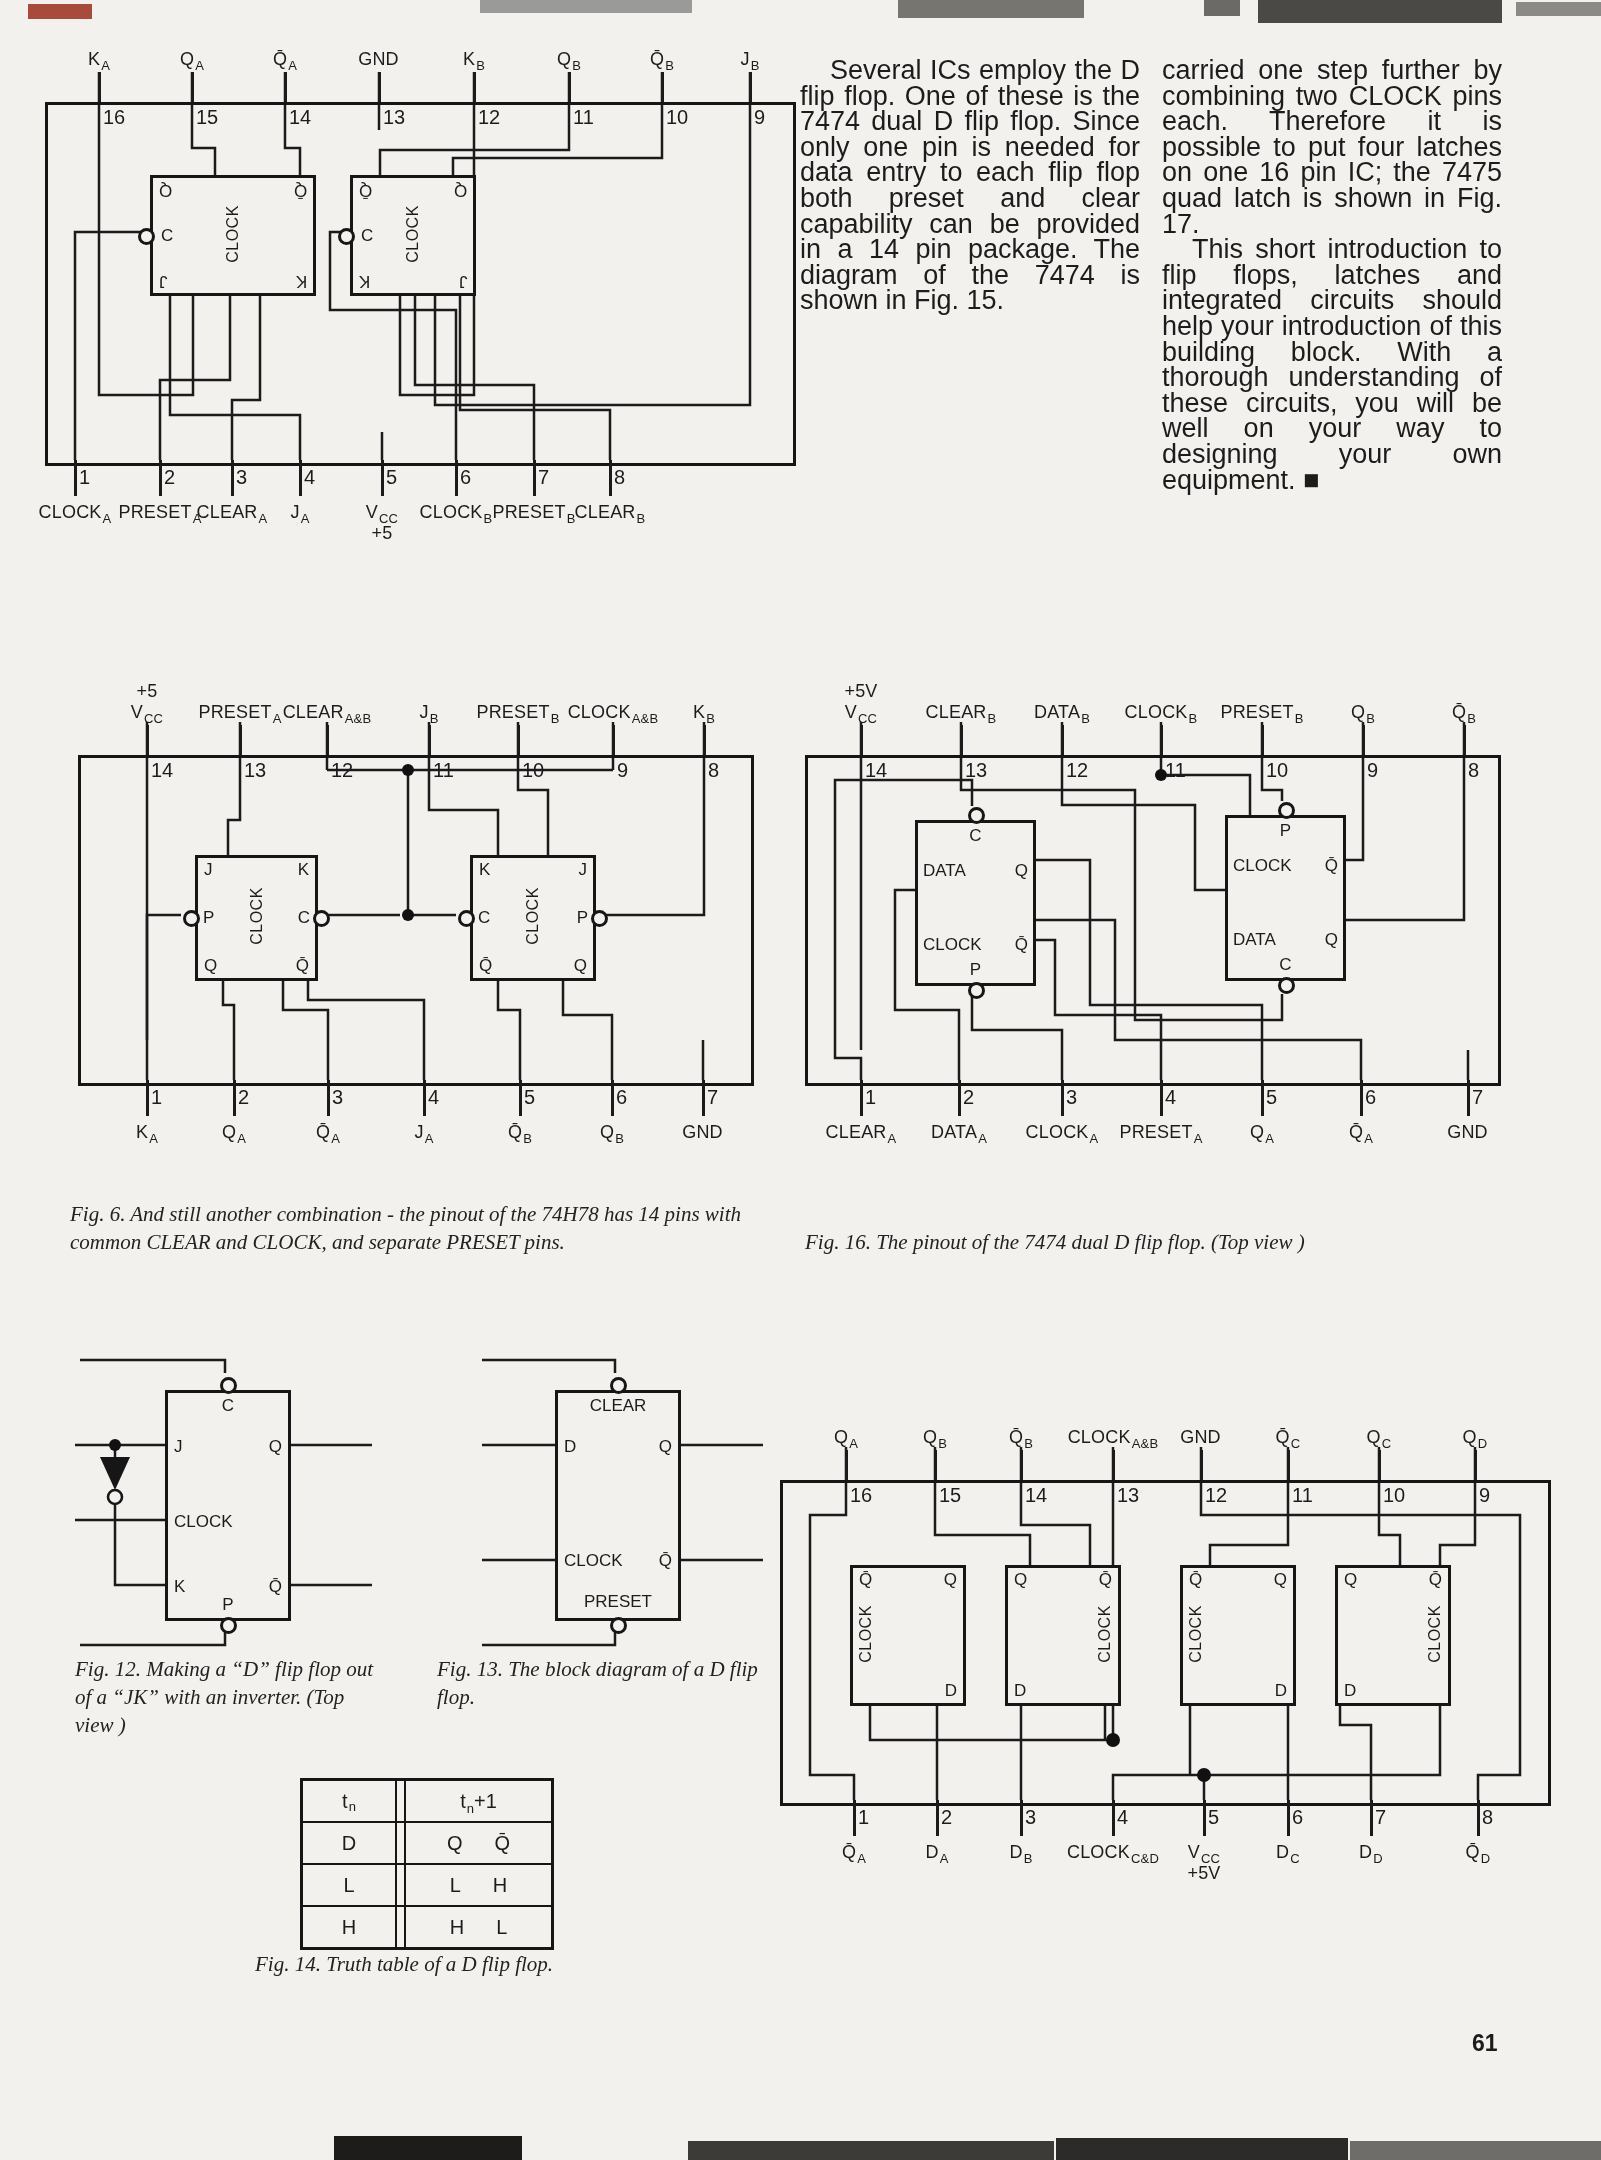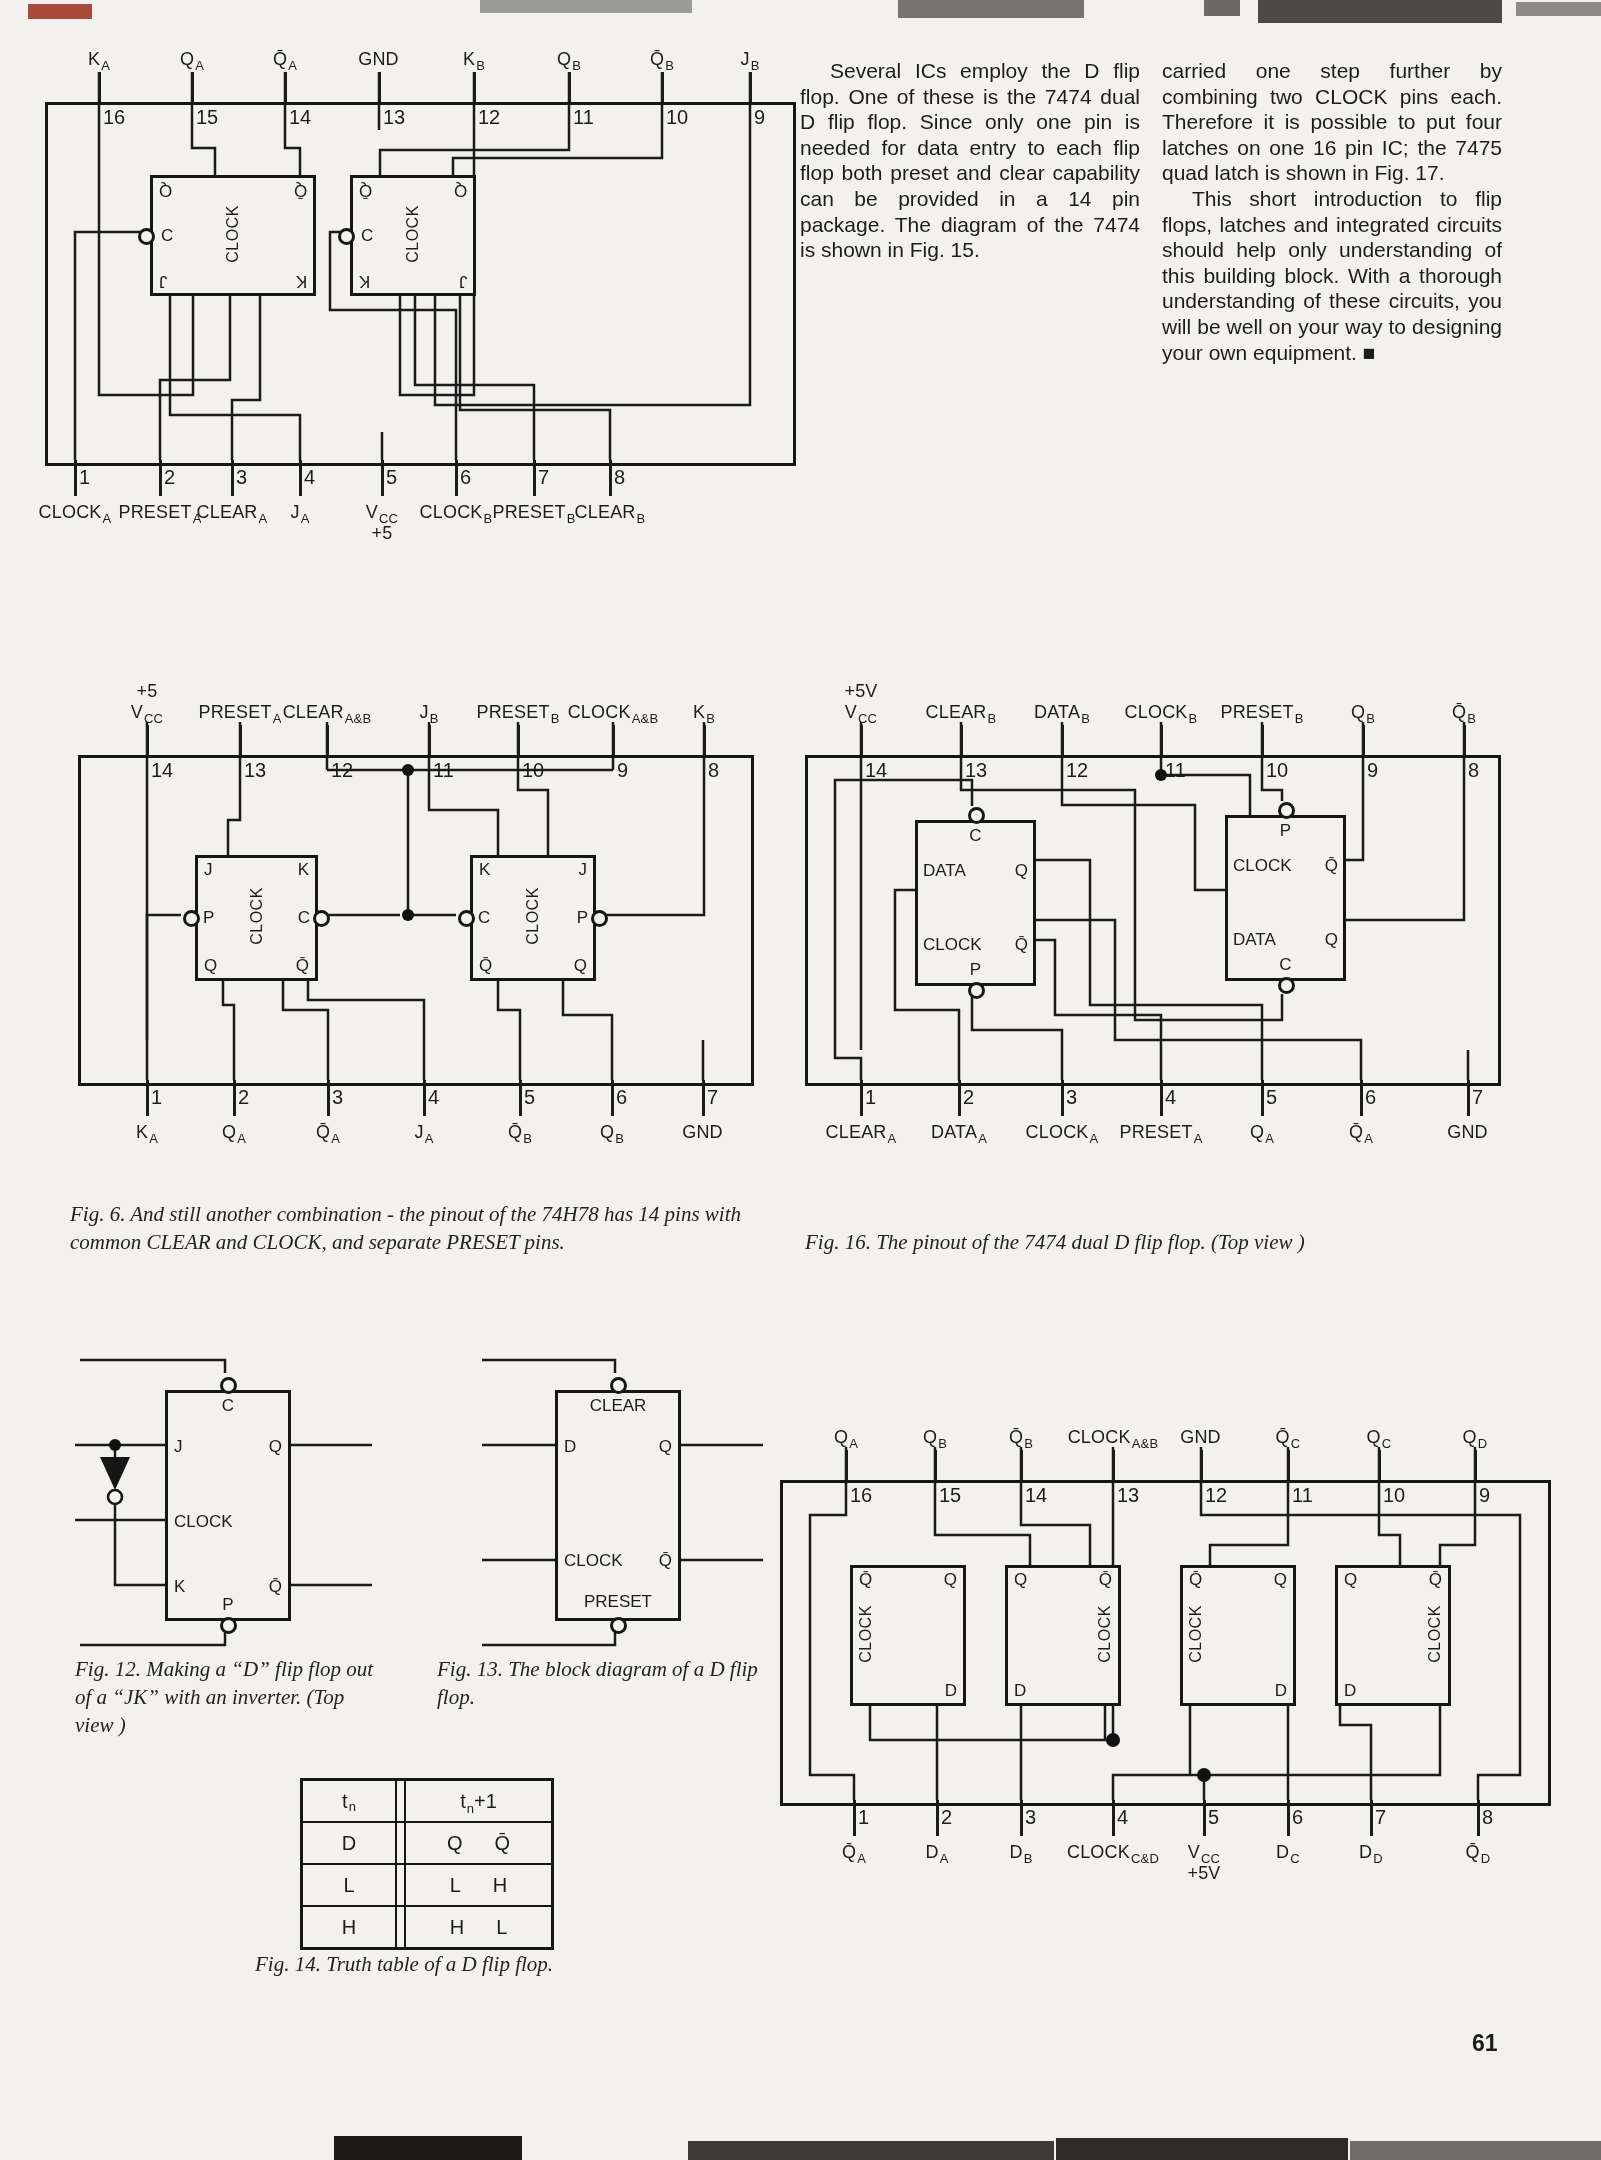--- a/index.html
+++ b/index.html
@@ -41,21 +41,21 @@
         top:calc(50% - 11px);white-space:nowrap;transform:rotate(-90deg);}
   .vclk.c{left:calc(50% - 40px);}
   .vclk.le{left:-27px;}
   .vclk.re{right:-27px;}
   .r180{transform:rotate(180deg);}
   .bt-l{left:6px;top:2px;}  .bt-r{right:6px;top:2px;}
   .bb-l{left:6px;bottom:2px;}.bb-r{right:6px;bottom:2px;}
   .bm-l{left:5px;top:calc(50% - 10px);} .bm-r{right:5px;top:calc(50% - 10px);}
   .bc-t{left:0;right:0;top:3px;text-align:center;} .bc-b{left:0;right:0;bottom:3px;text-align:center;}
   
-  .artcol{position:absolute;width:340px;font-size:21px;line-height:25.6px;text-align:justify;}
+  .artcol{position:absolute;width:340px;font-size:27px;line-height:25.6px;text-align:justify;}
   .artcol p{margin:0;}
   .artcol p.ind{text-indent:30px;}
   
   .cap{position:absolute;font-family:"Liberation Serif",serif;font-style:italic;
        font-size:21px;line-height:28px;color:#222;}
   
   .ttable{position:absolute;width:248px;border:3.5px solid #161616;font-size:20px;}
   .trow{display:flex;height:40px;align-items:center;}
   .trow + .trow{border-top:2.5px solid #161616;}
   .tc1{width:92px;text-align:center;border-right:2.5px solid #161616;align-self:stretch;display:flex;align-items:center;justify-content:center;}
@@ -202,21 +202,21 @@
       <span class="bb-r r180">J</span>
       <span class="bub l"></span>
     </div>
   </div>
 
   <div class="artcol" style="left:800px;top:58px">
     <p class="ind">Several ICs employ the D flip flop. One of these is the 7474 dual D flip flop. Since only one pin is needed for data entry to each flip flop both preset and clear capability can be provided in a 14 pin package. The diagram of the 7474 is shown in Fig. 15.</p>
   </div>
   <div class="artcol" style="left:1162px;top:58px">
     <p>carried one step further by combining two CLOCK pins each. Therefore it is possible to put four latches on one 16 pin IC; the 7475 quad latch is shown in Fig. 17.</p>
-    <p class="ind">This short introduction to flip flops, latches and integrated circuits should help only understanding of this building block. With a thorough understanding of these circuits, you will be well on your way to designing your own equipment. ■</p>
+    <p class="ind">This short introduction to flip flops, latches and integrated circuits should help your introduction of this building block. With a thorough understanding of these circuits, you will be well on your way to designing your own equipment. ■</p>
   </div>
 
   <div class="fig" id="fig11" style="left:78px;top:660px;width:672px;height:560px">
     <svg class="wires" width="672" height="560" viewBox="0 0 672 560">
       <polyline points="69,62 69,380"></polyline>
       <polyline points="162,62 162,160 150,160 150,195"></polyline>
       <polyline points="249,62 249,110"></polyline>
       <polyline points="249,110 535,110"></polyline>
       <polyline points="535,62 535,110"></polyline>
       <polyline points="330,110 330,255 378,255"></polyline>

